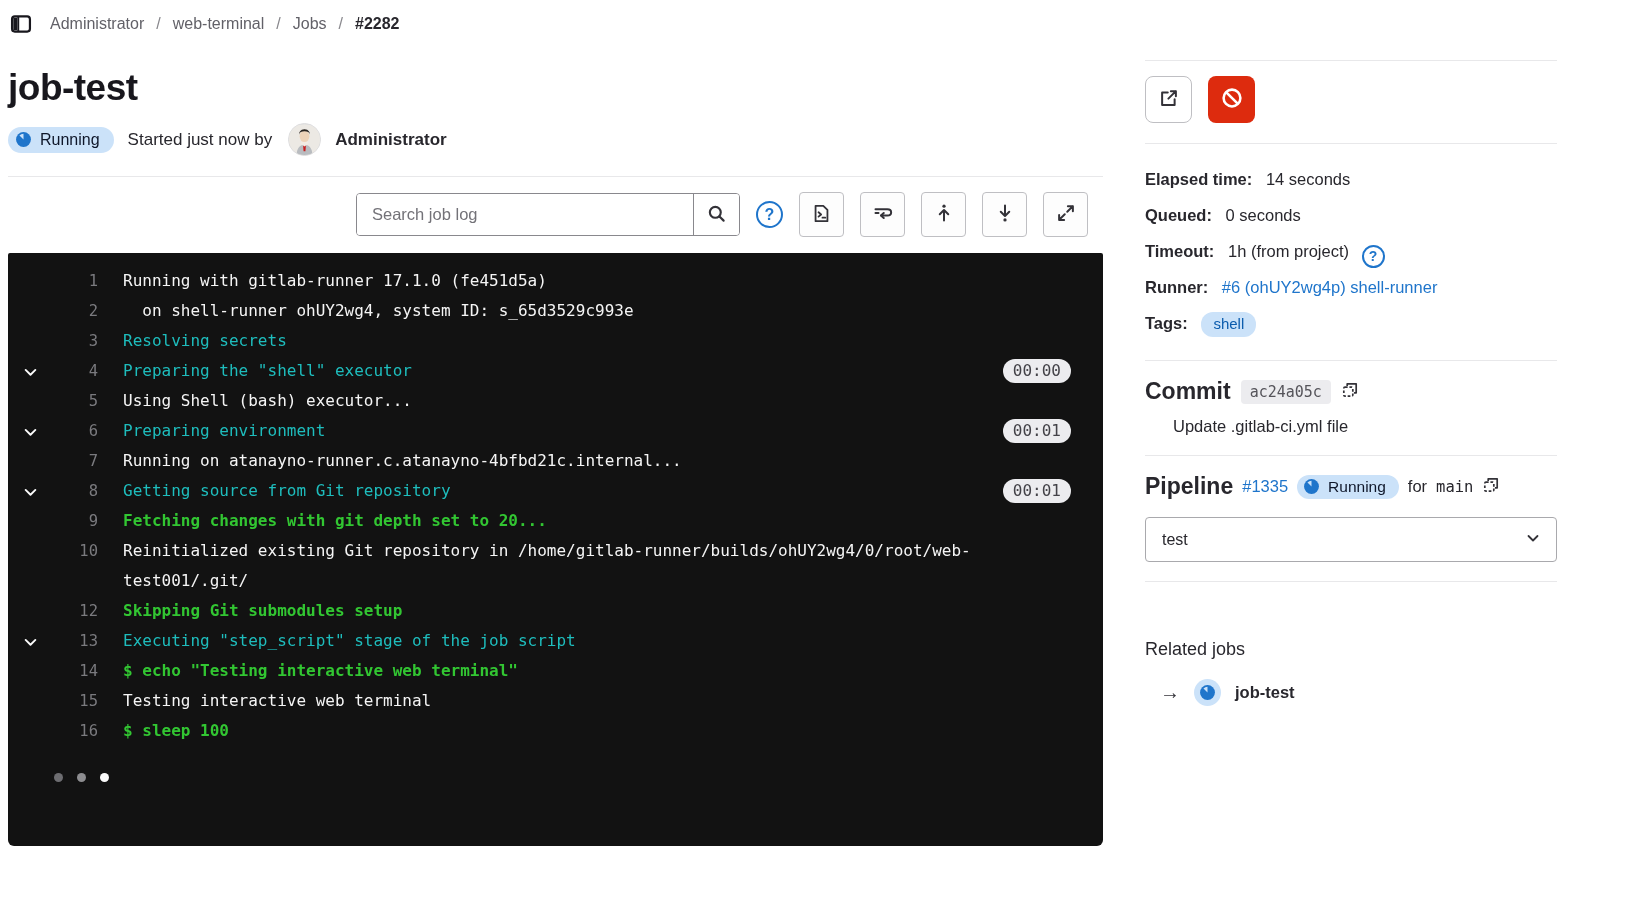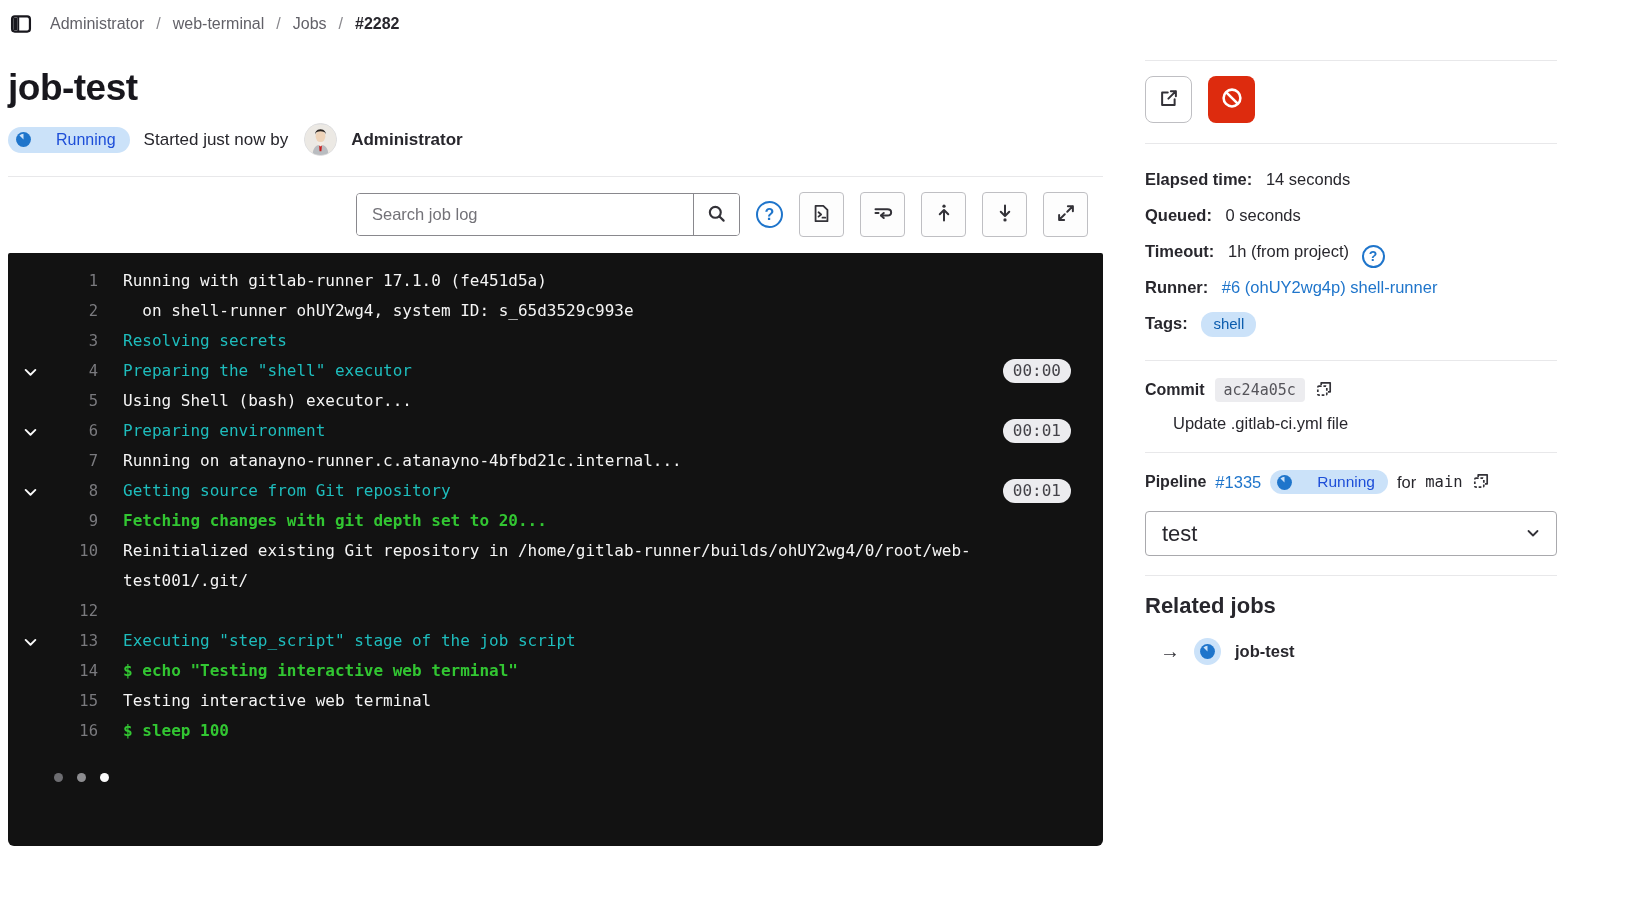--- a/index.html
+++ b/index.html
@@ -19,21 +19,21 @@
   .breadcrumb{display:flex;align-items:center;gap:12px;padding:13px 16px 12px 10px;font-size:16px;color:var(--text-secondary);}
   .breadcrumb .crumb{color:var(--text-secondary);cursor:pointer;}
   .breadcrumb .sep{color:#89888d;}
   .breadcrumb .current{color:var(--text-primary);font-weight:700;}
   .bc-toggle{display:flex;align-items:center;margin-right:6px;cursor:pointer;color:#18171d;}
   
   .layout{display:flex;align-items:flex-start;padding:0 16px 16px 8px;}
   .main-col{width:1095px;flex:0 0 1095px;}
   .page-title{font-size:37px;font-weight:700;letter-spacing:-.5px;color:#18171d;margin:20px 0 14px;}
   .status-row{display:flex;align-items:center;gap:14px;font-size:17px;}
-  .gl-badge{display:inline-flex;align-items:center;gap:24px;background:var(--badge-bg);color:#1d4ed8;border-radius:16px;padding:4px 14px 4px 7px;font-size:16px;}
+  .gl-badge{display:inline-flex;align-items:center;gap:8px;background:var(--badge-bg);color:#0f172a;border-radius:16px;padding:4px 14px 4px 7px;font-size:16px;}
   .run-icon{display:inline-flex;}
   .avatar{width:33px;height:33px;border-radius:50%;overflow:hidden;border:1px solid #dcdcde;background:#e7e5e2;display:inline-flex;margin-left:2px;}
   .author-name{font-weight:700;}
   
   .log-panel{margin-top:20px;border-top:1px solid var(--divider);}
   .toolbar{display:flex;align-items:center;justify-content:flex-end;gap:16px;padding:15px 15px 16px 0;}
   .search-group{display:flex;align-items:stretch;width:384px;height:43px;border:1px solid var(--input-border);border-radius:4px;overflow:hidden;background:#fff;}
   .search-group input{flex:1;border:none;outline:none;padding:0 15px;font-size:16.5px;font-family:"Liberation Sans",sans-serif;color:var(--text-primary);}
   .search-group input::placeholder{color:#737278;}
   .search-btn{width:46px;border:none;border-left:1px solid var(--input-border);background:#fff;display:flex;align-items:center;justify-content:center;color:#333238;cursor:pointer;}
@@ -60,29 +60,29 @@
   .side-actions{display:flex;gap:16px;border-top:1px solid var(--divider);border-bottom:1px solid var(--divider);padding:15px 0 20px;}
   .btn-ext{width:47px;height:47px;border:1px solid var(--btn-border);border-radius:8px;background:#fff;color:#333238;display:flex;align-items:center;justify-content:center;cursor:pointer;}
   .btn-cancel{width:47px;height:47px;border:none;border-radius:8px;background:var(--danger-red);color:#fff;display:flex;align-items:center;justify-content:center;cursor:pointer;}
   .side-section{border-bottom:1px solid var(--divider);padding:17px 0 19px;}
   .side-section.last{border-bottom:none;}
   .detail-row{line-height:36px;}
   .dlabel{font-weight:700;margin-right:9px;}
   .dvalue.link{color:var(--accent-blue);cursor:pointer;margin-top:33px;}
   .tag-pill{display:inline-block;background:var(--badge-bg);color:var(--badge-text);border-radius:12px;padding:2px 12px 3px;font-size:15px;line-height:20px;cursor:pointer;}
   .commit-row{display:flex;align-items:center;gap:10px;}
-  .bold-label{font-weight:700;font-size:16px;}
+  .bold-label{font-weight:700;font-size:23px;}
   .sha-pill{font-family:"DejaVu Sans Mono","Liberation Mono",monospace;font-size:15px;background:#ececef;color:#55545a;border-radius:4px;padding:3px 9px;cursor:pointer;}
   .icon-btn{background:none;border:none;padding:0;color:#333238;display:inline-flex;cursor:pointer;}
   .commit-msg{margin-top:12px;font-size:16.5px;margin-left:28px;}
   .pipeline-row{display:flex;align-items:center;gap:9px;flex-wrap:wrap;}
   .link{color:var(--accent-blue);cursor:pointer;text-decoration:none;}
   .mono{font-family:"DejaVu Sans Mono","Liberation Mono",monospace;font-size:15.5px;}
-  .dropdown{margin-top:17px;height:45px;border:1px solid #a9a9ad;border-radius:4px;background:#fff;display:flex;align-items:center;justify-content:space-between;padding:0 15px 0 16px;font-size:22px;cursor:pointer;}
-  .related-head{font-weight:700;font-size:22px;}
+  .dropdown{margin-top:17px;height:45px;border:1px solid #a9a9ad;border-radius:4px;background:#fff;display:flex;align-items:center;justify-content:space-between;padding:0 15px 0 16px;font-size:16px;cursor:pointer;}
+  .related-head{font-weight:400;font-size:18px;margin-top:40px;}
   .related-row{display:flex;align-items:center;gap:14px;margin-top:19px;padding-left:15px;cursor:pointer;}
   .rel-arrow{font-size:20px;color:#333238;}
   .status-halo{width:27px;height:27px;border-radius:50%;background:var(--badge-bg);display:flex;align-items:center;justify-content:center;color:var(--accent-blue);}
   .rel-name{font-weight:700;font-size:16.5px;}
 </style>
 </head>
 <body>
 
 <header class="breadcrumb">
   <span class="bc-toggle">
@@ -301,20 +301,21 @@
   </div>
 
 
   <div class="log-line">
     <span class="chev" style="visibility: hidden;">
       <svg width="15" height="15" viewBox="0 0 16 16" fill="none" stroke="currentColor" stroke-width="2">
         <path d="M2.8 5.2 L8 10.4 L13.2 5.2" stroke-linecap="round" stroke-linejoin="round"></path>
       </svg>
     </span>
     <span class="lnum">12</span>
+    <span class="ltext green">Skipping Git submodules setup</span>
 
   </div>
 
   <div class="log-line">
     <span class="chev">
       <svg width="15" height="15" viewBox="0 0 16 16" fill="none" stroke="currentColor" stroke-width="2">
         <path d="M2.8 5.2 L8 10.4 L13.2 5.2" stroke-linecap="round" stroke-linejoin="round"></path>
       </svg>
     </span>
     <span class="lnum">13</span>

